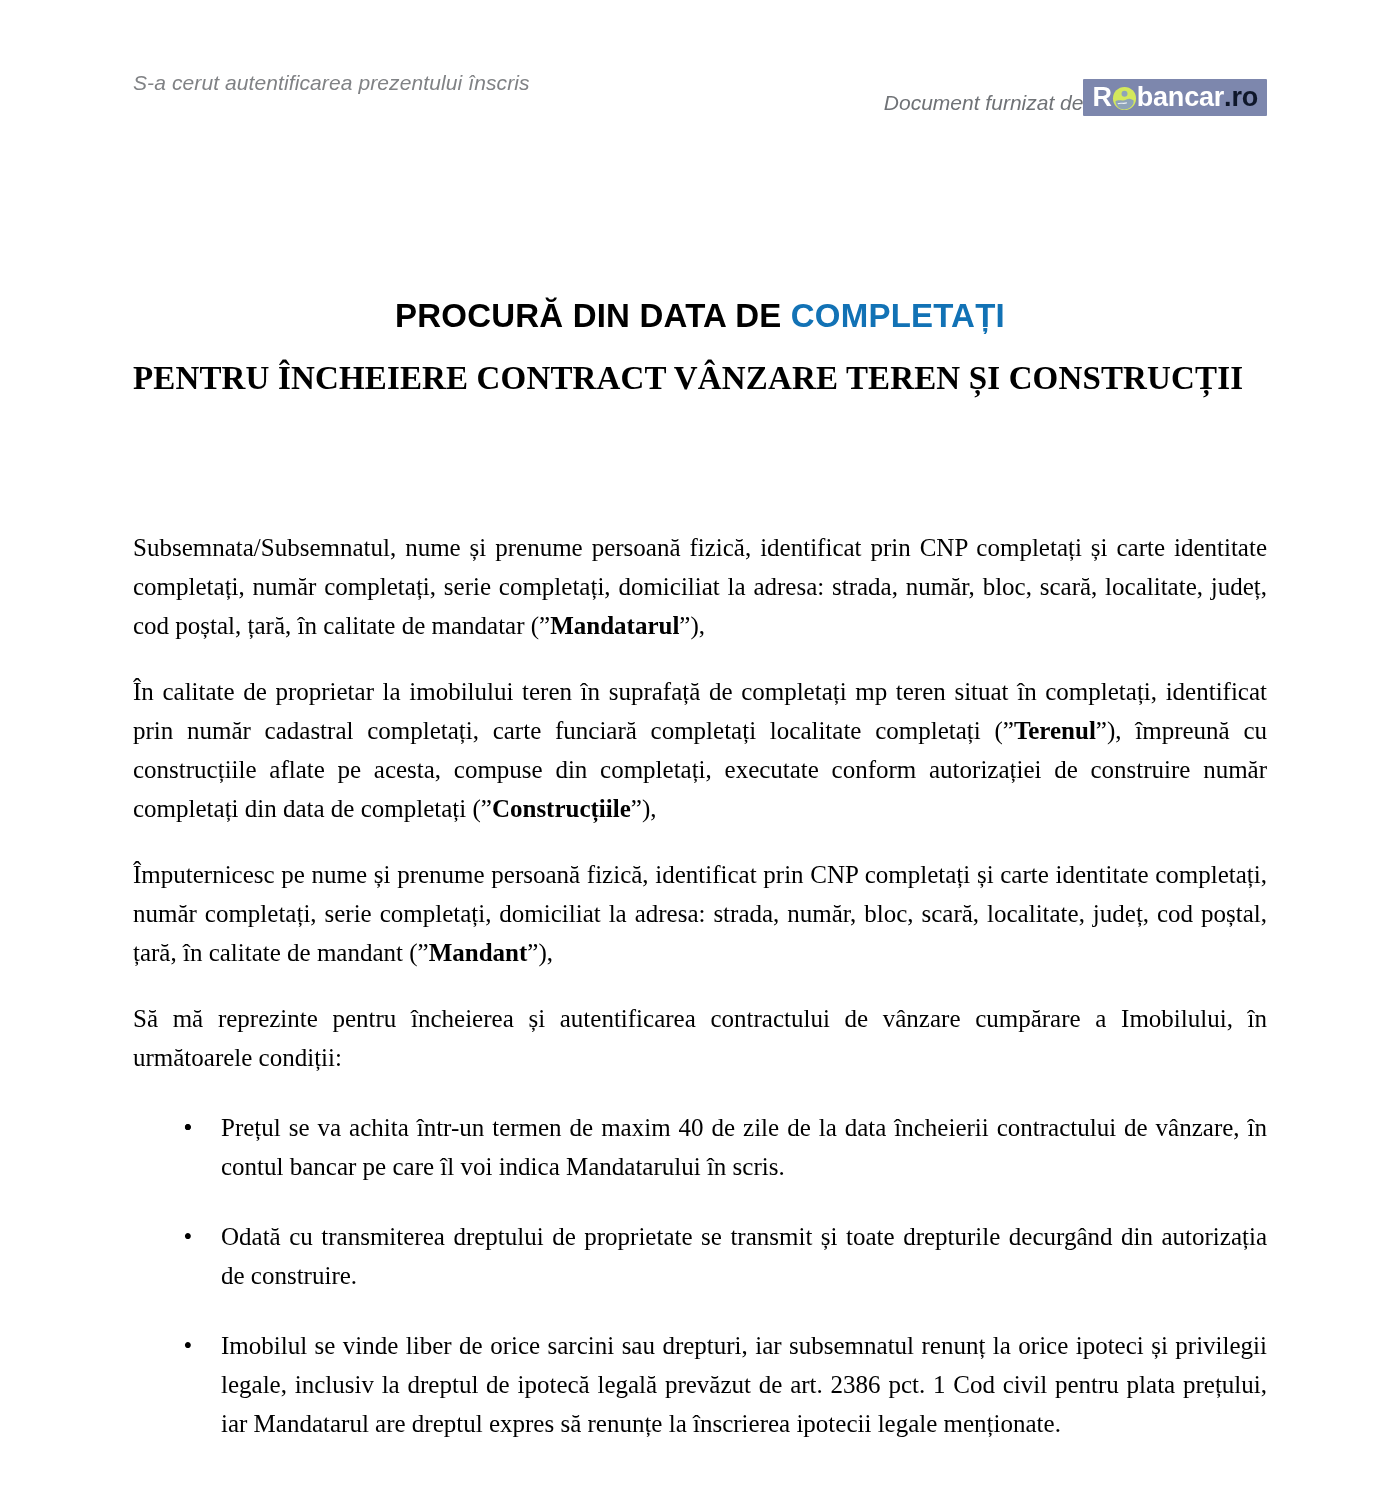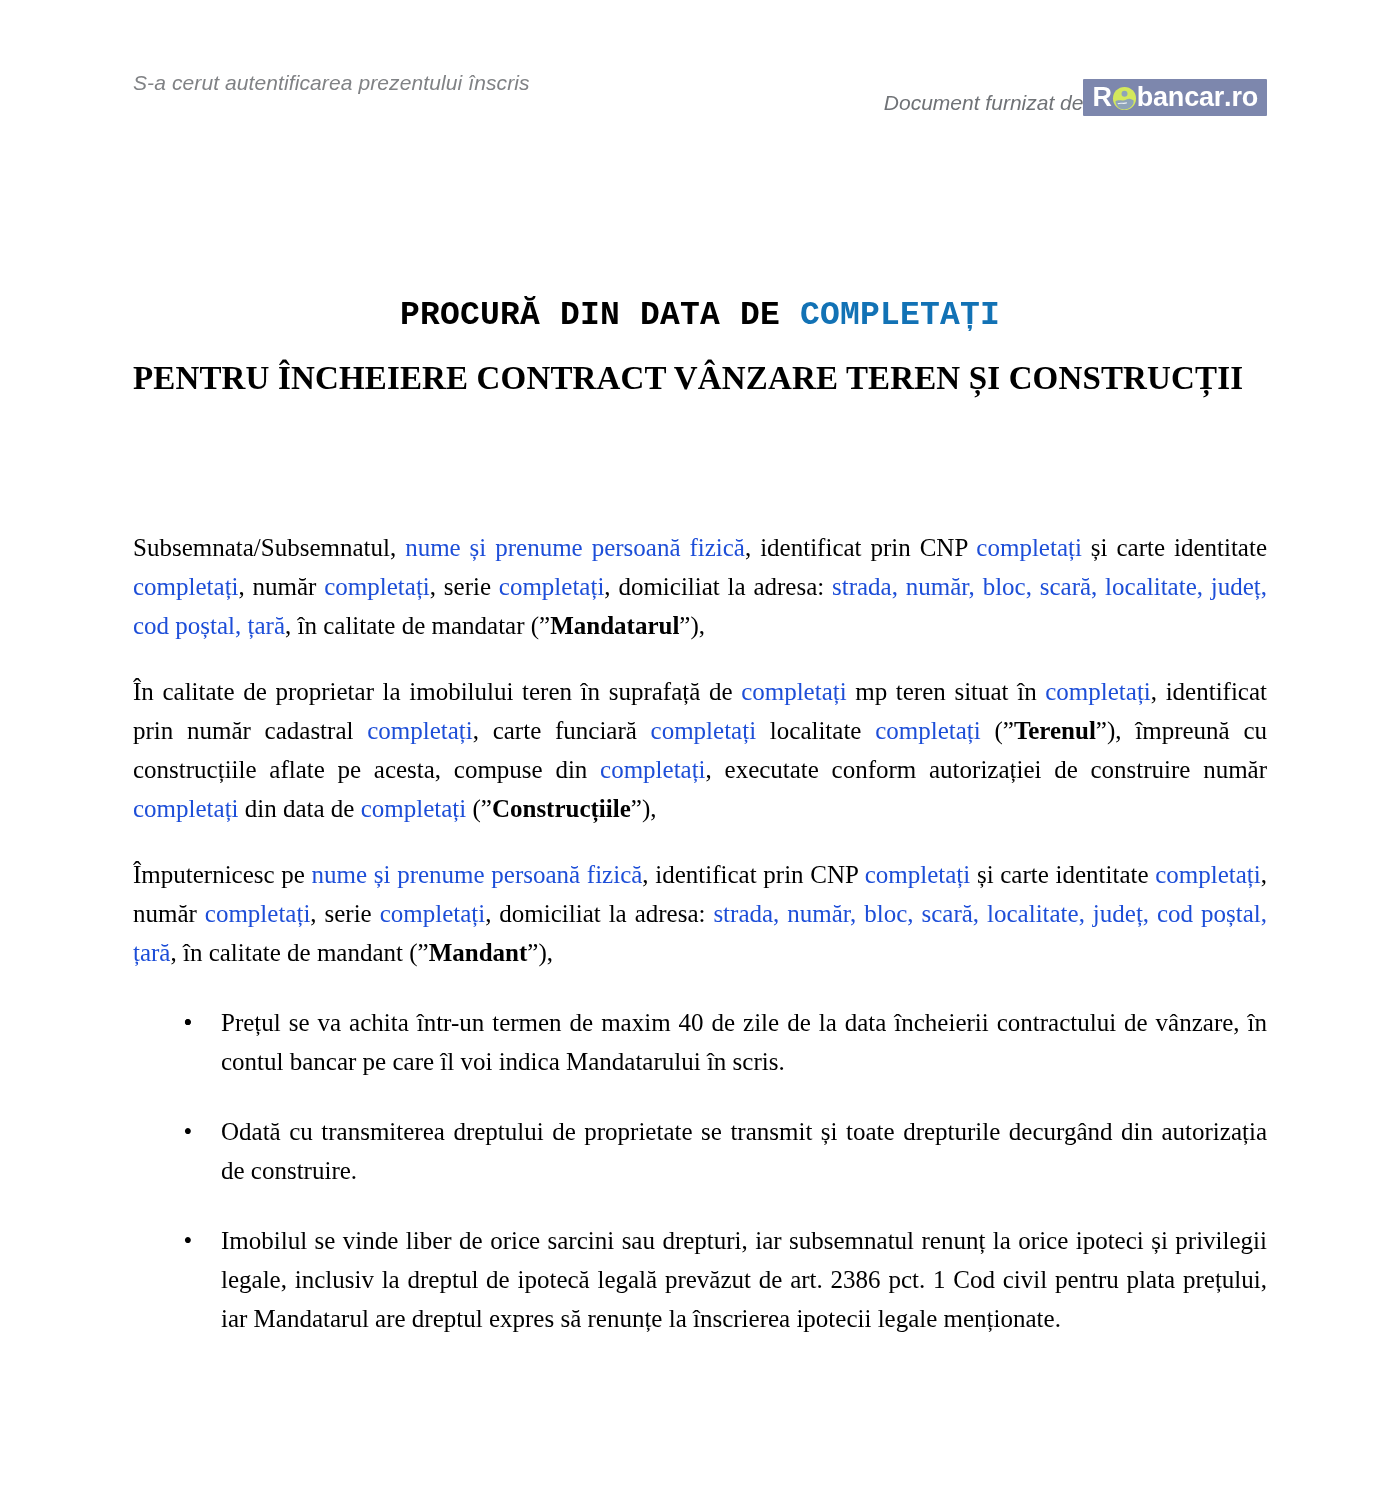--- a/index.html
+++ b/index.html
@@ -70,40 +70,40 @@
   .logo-text {
     font-family: "Liberation Sans", "DejaVu Sans", sans-serif;
     font-weight: bold;
     font-size: 27px;
     line-height: 30px;
     color: #ffffff;
     letter-spacing: -0.2px;
     display: inline-block;
   }
   .logo-text.accent {
-    color: #ffffff;
+    color: #0f172a;
   }
   .logo-icon {
     display: inline-block;
     width: 25px;
     height: 25px;
     margin: 0 0px;
     position: relative;
     top: 1px;
   }
 
   
   .title-block {
     position: absolute;
     top: 293px;
     left: 133px;
     width: 1134px;
   }
   .doc-title {
-    font-family: Liberation Mono, monospace;
+    font-family: Liberation Sans, sans-serif;
     font-weight: bold;
     font-size: 33px;
     line-height: 46px;
     text-align: center;
     color: #000000;
     letter-spacing: 0.2px;
     white-space: nowrap;
   }
   .doc-title .hl {
     color: #1272b5;
@@ -130,21 +130,21 @@
   p.para {
     margin: 0 0 27px 0;
     font-size: 25px;
     line-height: 39px;
     text-align: justify;
     text-justify: inter-word;
     color: #000000;
     font-family: "Liberation Serif", "DejaVu Serif", serif;
   }
   p.para:last-child { margin-bottom: 0; }
-  .ph { color: #1d4ed8; }
+  .ph { color: #000000; }
   .bold { font-weight: bold; }
 
   ul.conditions {
     list-style: none;
     margin: 24px 0 0 0;
     padding: 0;
   }
   ul.conditions li {
     position: relative;
     padding-left: 88px;
@@ -199,20 +199,21 @@
       <span>PROCURĂ DIN DATA DE </span><span class="hl">COMPLETAȚI</span>
     </div>
     <div class="doc-title-2">PENTRU ÎNCHEIERE CONTRACT VÂNZARE TEREN ȘI CONSTRUCȚII</div>
   </div>
 
   <div class="body-block">
     <div id="paragraphs-container">
         <p class="para"><span>Subsemnata/Subsemnatul, </span><span class="ph">nume și prenume persoană fizică</span><span>, identificat prin CNP </span><span class="ph">completați</span><span> și carte identitate </span><span class="ph">completați</span><span>, număr </span><span class="ph">completați</span><span>, serie </span><span class="ph">completați</span><span>, domiciliat la adresa: </span><span class="ph">strada, număr, bloc, scară, localitate, județ, cod poștal, țară</span><span>, în calitate de mandatar (”</span><span class="bold">Mandatarul</span><span>”),</span></p>
         <p class="para"><span>În calitate de proprietar la imobilului teren în suprafață de </span><span class="ph">completați</span><span> mp teren situat în </span><span class="ph">completați</span><span>, identificat prin număr cadastral </span><span class="ph">completați</span><span>, carte funciară </span><span class="ph">completați</span><span> localitate </span><span class="ph">completați</span><span> (”</span><span class="bold">Terenul</span><span>”), împreună cu construcțiile aflate pe acesta, compuse din </span><span class="ph">completați</span><span>, executate conform autorizației de construire număr </span><span class="ph">completați</span><span> din data de </span><span class="ph">completați</span><span> (”</span><span class="bold">Construcțiile</span><span>”),</span></p>
         <p class="para"><span>Împuternicesc pe </span><span class="ph">nume și prenume persoană fizică</span><span>, identificat prin CNP </span><span class="ph">completați</span><span> și carte identitate </span><span class="ph">completați</span><span>, număr </span><span class="ph">completați</span><span>, serie </span><span class="ph">completați</span><span>, domiciliat la adresa: </span><span class="ph">strada, număr, bloc, scară, localitate, județ, cod poștal, țară</span><span>, în calitate de mandant (”</span><span class="bold">Mandant</span><span>”),</span></p>
+        <p class="para"><span>Să mă reprezinte pentru încheierea și autentificarea contractului de vânzare cumpărare a Imobilului, în următoarele condiții:</span></p>
       </div>
     <ul class="conditions" id="conditions-list">
         <li><span class="bullet">•</span></li>
         <li><span class="bullet">•</span><span><span>Prețul se va achita într-un termen de maxim 40 de zile de la data încheierii contractului de vânzare, în contul bancar pe care îl voi indica Mandatarului în scris.</span></span></li>
         <li><span class="bullet">•</span><span><span>Odată cu transmiterea dreptului de proprietate se transmit și toate drepturile decurgând din autorizația de construire.</span></span></li>
         <li><span class="bullet">•</span><span><span>Imobilul se vinde liber de orice sarcini sau drepturi, iar subsemnatul renunț la orice ipoteci și privilegii legale, inclusiv la dreptul de ipotecă legală prevăzut de art. 2386 pct. 1 Cod civil pentru plata prețului, iar Mandatarul are dreptul expres să renunțe la înscrierea ipotecii legale menționate.</span></span></li>
       </ul>
   </div>
 
 </div>

